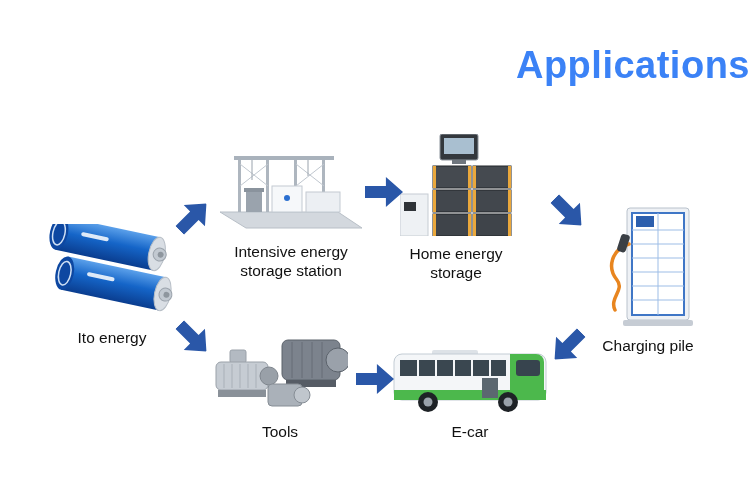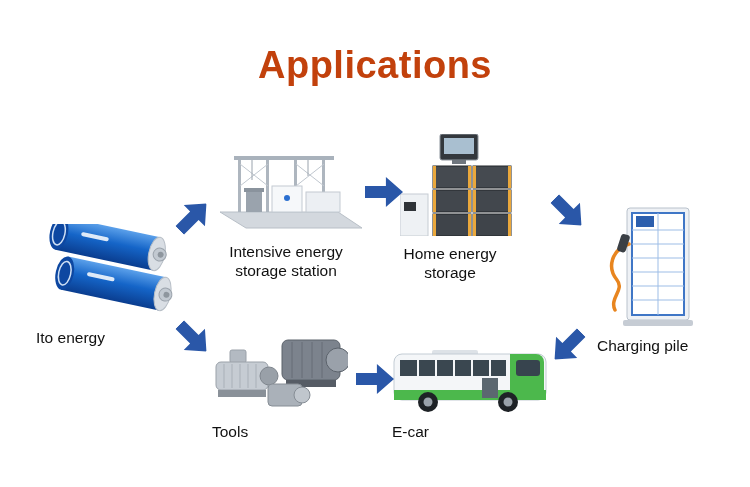--- a/index.html
+++ b/index.html
@@ -1,24 +1,24 @@
 <!DOCTYPE html>
 <html><head>
 <meta charset="utf-8">
 <style>
   html,body{margin:0;padding:0;background:#ffffff;}
   .diagram{
     position:relative;width:750px;height:487px;background:#ffffff;overflow:hidden;
     font-family:"Liberation Sans", sans-serif;
   }
   .title{
-    position:absolute;top:44px;left:0;width:100%;text-align:center;
-    font-size:38px;font-weight:800;color:#c2410c;letter-spacing:.5px;
-  }
-  .node{position:absolute;display:flex;flex-direction:column;align-items:flex-start;}
+    position:absolute;top:44px;left:0;width:100%;text-align:right;
+    font-size:38px;font-weight:800;color:#3b82f6;letter-spacing:.5px;
+  }
+  .node{position:absolute;display:flex;flex-direction:column;align-items:center;}
   .node .label{
     font-size:15.5px;color:#111;text-align:center;line-height:1.25;margin-top:8px;
   }
   .node-battery{left:36px;top:224px;width:152px;}
   .node-station{left:216px;top:146px;width:150px;}
   .node-station .label{max-width:140px;}
   .node-home{left:400px;top:134px;width:112px;}
   .node-home .label{max-width:100px;}
   .node-pile{left:597px;top:206px;width:102px;}
   .node-pile .label{white-space:nowrap;}

